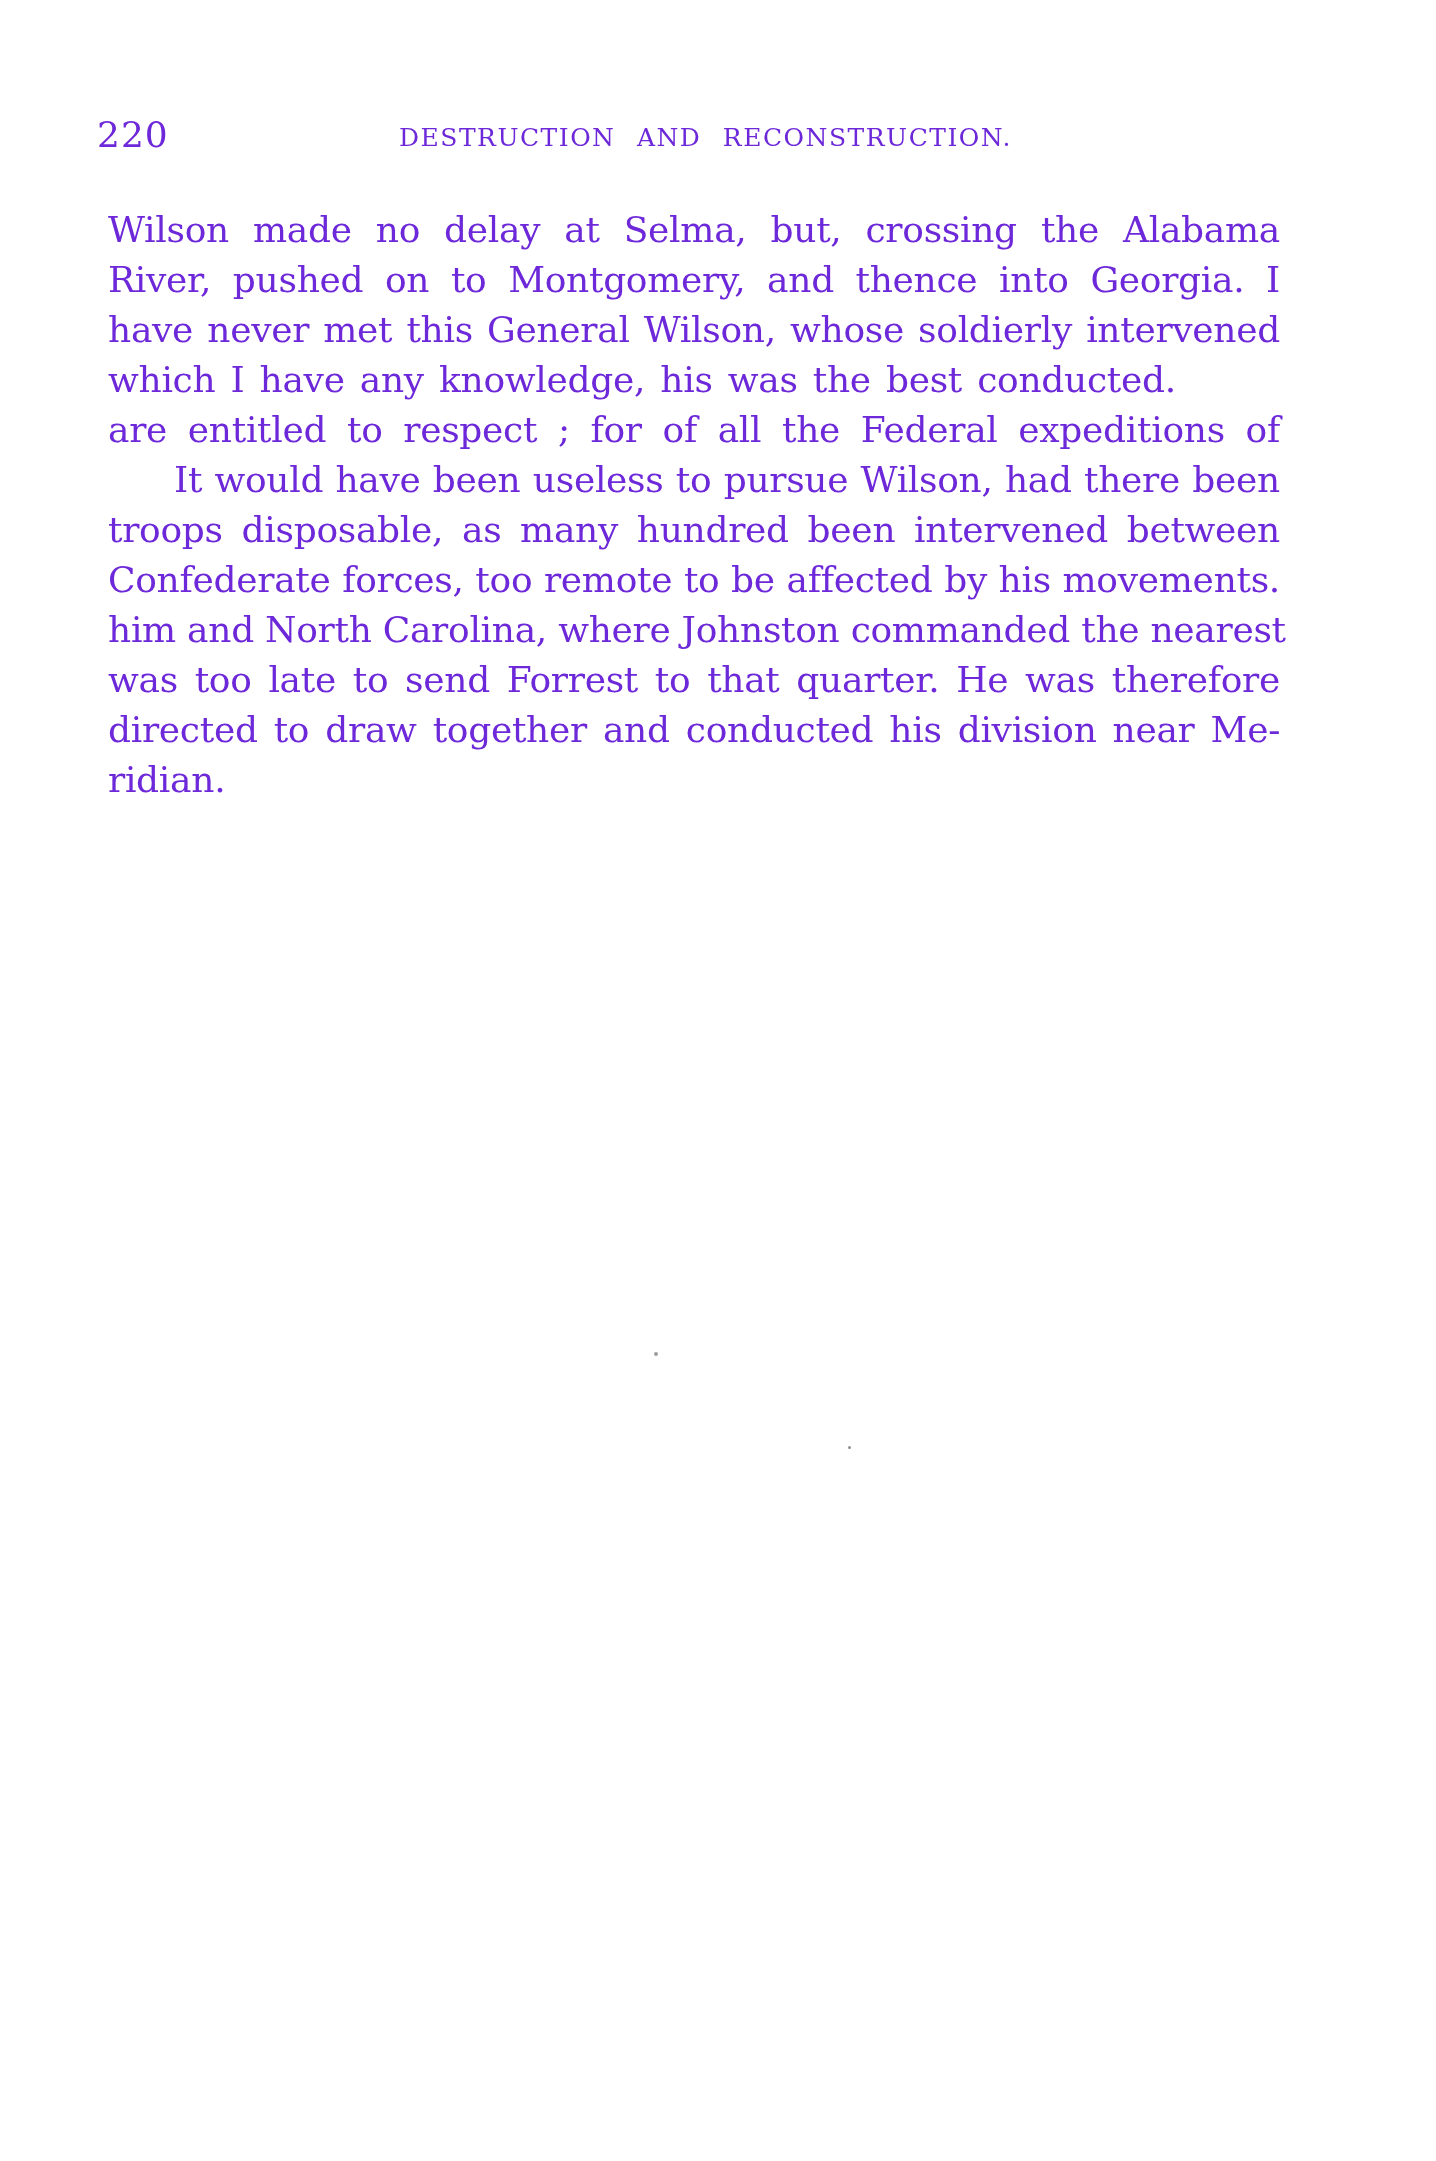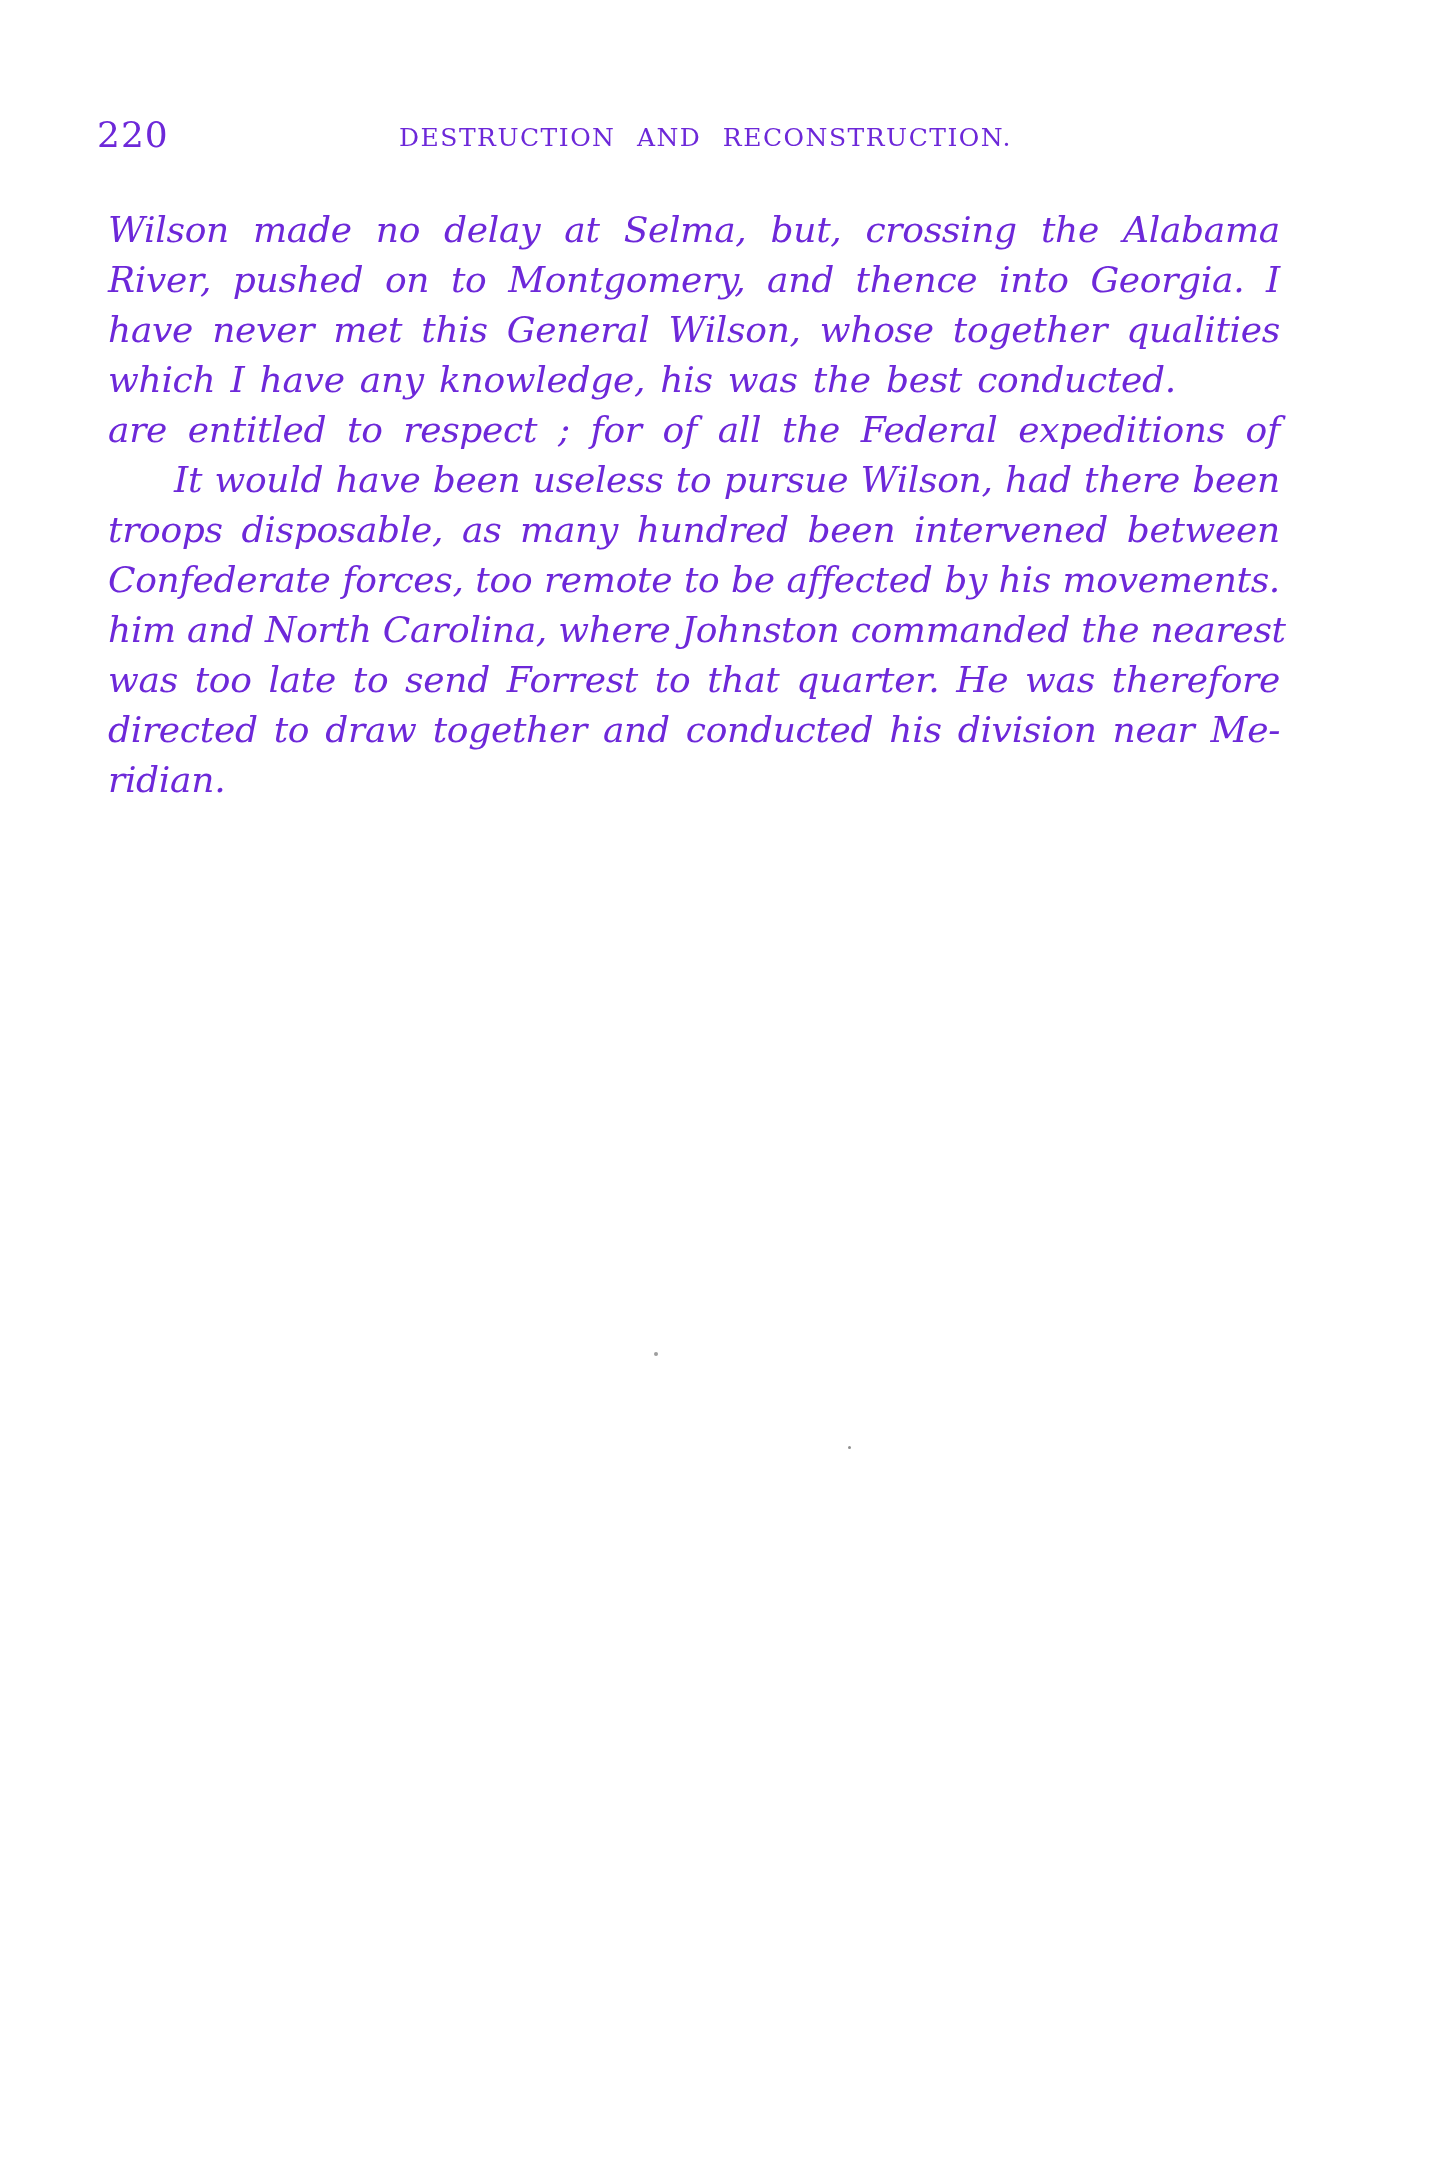--- a/index.html
+++ b/index.html
@@ -52,21 +52,20 @@
     width: 1172px;
     font-size: 36px;
     line-height: 50px;
     letter-spacing: -0.3px;
   }
   .text-line {
     height: 50px;
     white-space: nowrap;
     text-align: justify;
     text-align-last: justify;
-    font-style: italic;
   }
   .text-line.para-end {
     text-align-last: left;
     word-spacing: 4px;
   }
   .text-line.indent {
     text-indent: 66px;
   }
   
   .scan-speck {
@@ -105,21 +104,21 @@
   <div class="page-header">
     <div class="page-number">220</div>
     <div class="running-title">DESTRUCTION AND RECONSTRUCTION.</div>
   </div>
 
   <div class="text-block">
 
     <div>
       <div class="text-line">Wilson made no delay at Selma, but, crossing the Alabama</div>
       <div class="text-line">River, pushed on to Montgomery, and thence into Georgia.  I</div>
-      <div class="text-line">have never met this General Wilson, whose together qualities</div>
+      <div class="text-line">have never met this General Wilson, whose soldierly intervened</div>
       <div class="text-line para-end">which I have any knowledge, his was the best conducted.</div>
       <div class="text-line">are entitled to respect ; for of all the Federal expeditions of</div>
     </div>
 
     <div>
       <div class="text-line indent">It would have been useless to pursue Wilson, had there been</div>
       <div class="text-line">troops disposable, as many hundred been intervened between</div>
       <div class="text-line">Confederate forces, too remote to be affected by his movements.</div>
       <div class="text-line">him and North Carolina, where Johnston commanded the nearest</div>
       <div class="text-line">was too late to send Forrest to that quarter.  He was therefore</div>

